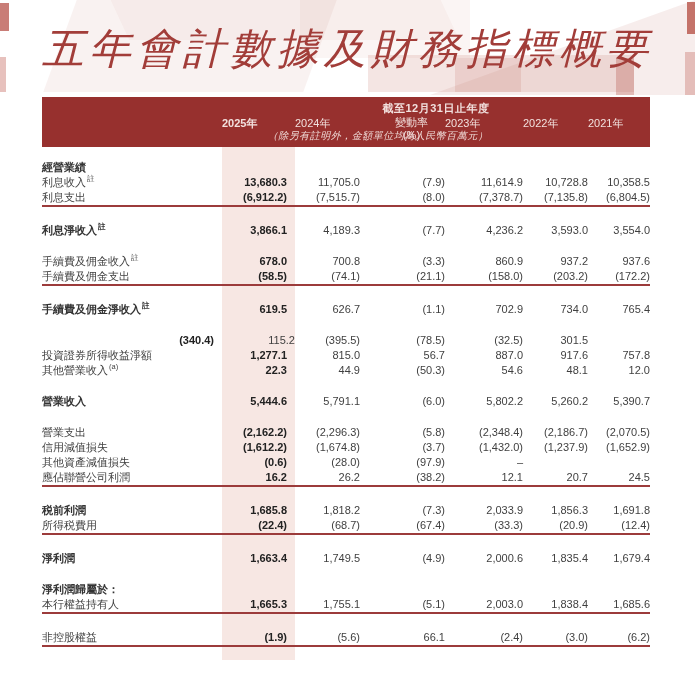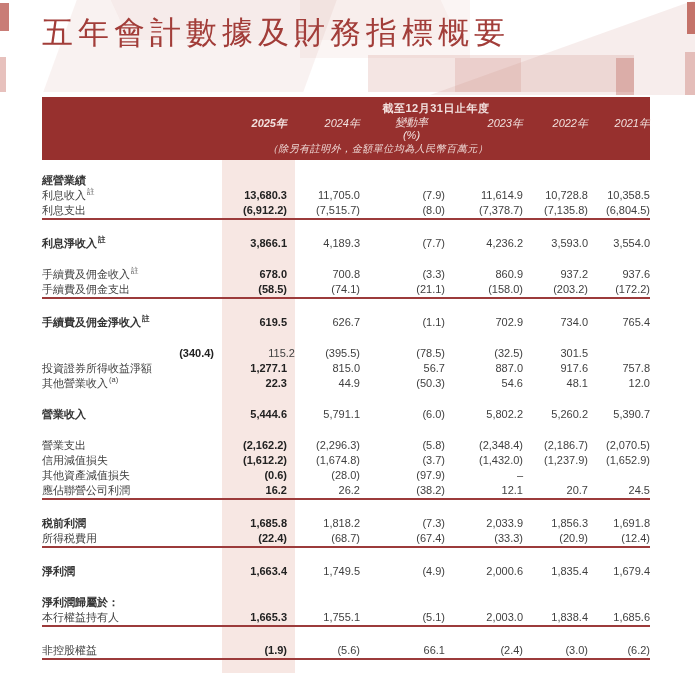--- a/index.html
+++ b/index.html
@@ -16,33 +16,33 @@
   .dw4 { left:368px; top:55px; width:266px; height:37px; background:rgba(206,136,127,0.22); }
   .dw5 { left:455px; top:58px; width:66px; height:34px; background:rgba(195,110,100,0.18); }
   .dw6 { left:616px; top:58px; width:18px; height:37px; background:rgba(186,95,86,0.35); }
   .dw7 { left:0; top:3px; width:9px; height:28px; background:rgba(183,82,73,0.75); }
   .dw8 { left:0; top:57px; width:6px; height:35px; background:rgba(201,118,109,0.45); }
   .dw9 { left:687px; top:2px; width:8px; height:32px; background:rgba(183,82,73,0.80); }
   .dw10{ left:685px; top:52px; width:10px; height:43px; background:rgba(201,118,109,0.40); }
   .dw11{ left:120px; top:0; width:330px; height:40px; background:rgba(210,150,142,0.07); transform:skewX(25deg); }
 
   
-  .title { position:absolute; left:42px; top:12px; font-size:31px; font-weight:500;
-    letter-spacing:5px; color:var(--title,#a23d39); white-space:nowrap; }
+  .title { position:absolute; left:42px; top:21px; font-size:42px; font-weight:500;
+    letter-spacing:5px; color:var(--title,#a23d39); white-space:nowrap;font-style:italic; }
 
   
   .table-wrap { position:absolute; left:42px; top:97px; width:608px; }
 
-  .head-band { position:relative; height:63px; background:var(--band,#97302e);
+  .head-band { position:relative; height:50px; background:var(--band,#97302e);
     color:var(--band-text,#f2e0de); font-size:11px; }
   .hb-row1 { padding-top:5px; margin-left:180px; text-align:center; font-weight:bold;
     letter-spacing:0.5px; line-height:13px; }
   .hb-grid, .row { display:grid; grid-template-columns:180px 73px 65px 85px 78px 65px 62px; }
   .hb-grid { margin-top:1px; align-items:start; }
-  .hb-grid .hcell { text-align:right; line-height:14px;font-style:italic; }
+  .hb-grid .hcell { text-align:left; line-height:14px; }
   .hb-grid .c1 { padding-right:8px; font-weight:bold; }
   .hb-grid .chg { display:flex; flex-direction:column; align-items:center; padding-left:18px; }
   .hb-grid .chg span { line-height:13px; }
   .hb-note { position:absolute; bottom:4px; left:180px; width:428px; text-align:center;
     transform:translateX(-58px); font-style:italic; font-size:10px; letter-spacing:0.5px;
     font-family:"Liberation Serif","DejaVu Serif",serif; color:#eed8d5; white-space:nowrap; }
 
   .tbody { position:relative; padding-top:13px; padding-bottom:13px; font-size:11px; color:var(--text,#3f3f3f); }
   .col-highlight { position:absolute; left:180px; top:0; width:73px; height:100%;
     background:var(--highlight,#f7e7e3); }

